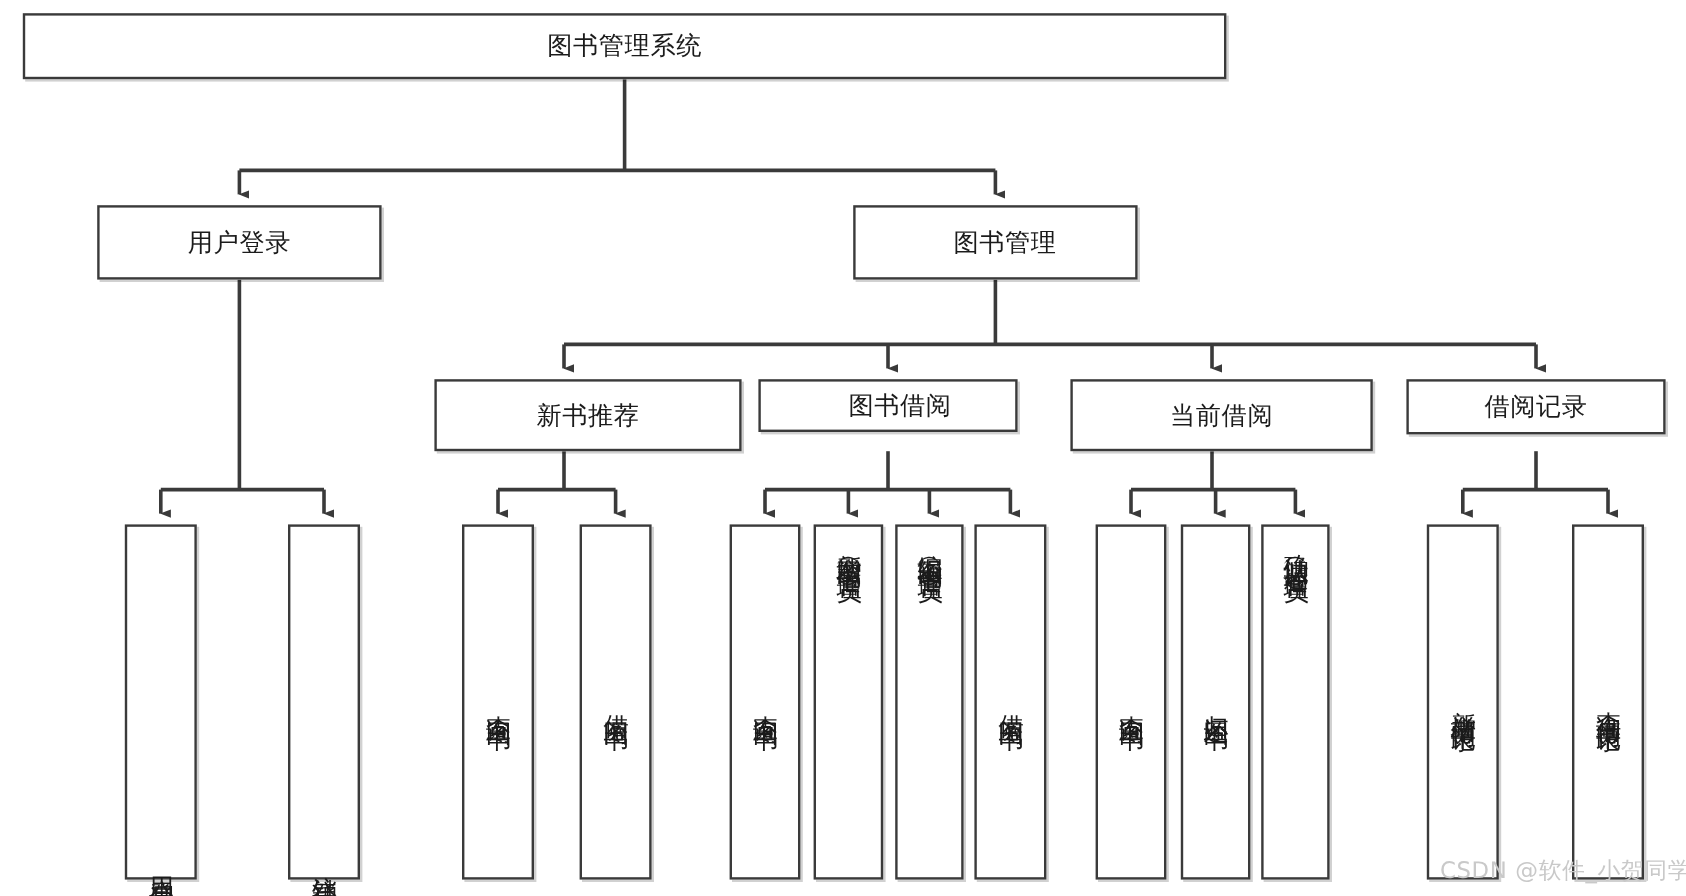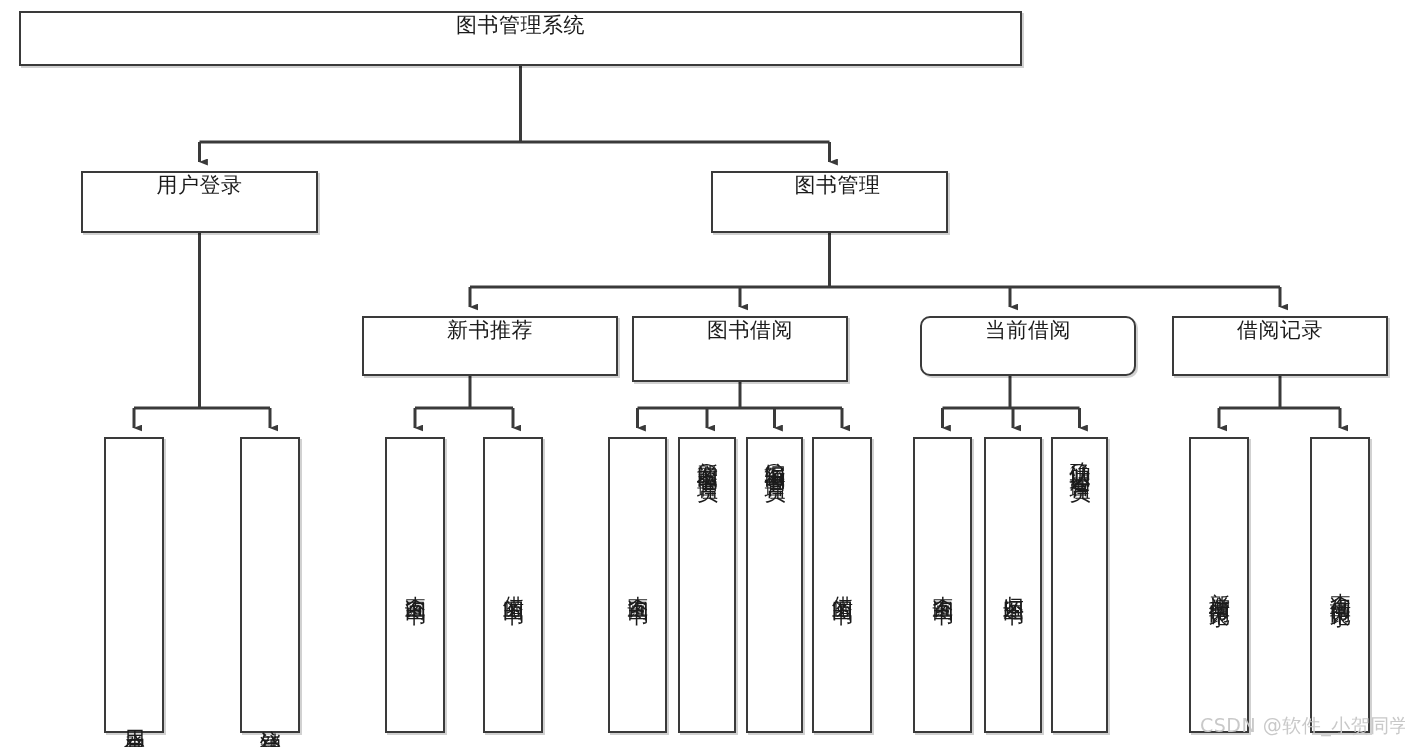--- a/index.html
+++ b/index.html
@@ -24,20 +24,21 @@
     width: 1405px;
     height: 747px;
   }
   .node {
     position: absolute;
     box-sizing: border-box;
     border: 2px solid #3a3a3a;
     background: #ffffff;
     box-shadow: 2px 2px 0 rgba(0,0,0,0.18);
     display: flex;
+    align-items: center;
     justify-content: center;
     color: #1b1b1b;
   }
   .node .label {
     font-size: 21px;
     line-height: 1.15;
     letter-spacing: 0.5px;
     white-space: nowrap;
   }
   .node.vert {
@@ -122,27 +123,27 @@
       </div>
       <div class="node" style="left: 81px; top: 171px; width: 237px; height: 62px;">
         <span class="label">用户登录</span>
       </div>
       <div class="node" style="left: 711px; top: 171px; width: 237px; height: 62px; padding-left: 16px;">
         <span class="label">图书管理</span>
       </div>
       <div class="node" style="left: 362px; top: 316px; width: 256px; height: 60px;">
         <span class="label">新书推荐</span>
       </div>
-      <div class="node" style="left: 632px; top: 316px; width: 216px; height: 66px; padding-left: 20px;">
+      <div class="node" style="left: 632px; top: 316px; width: 216px; height: 44px; padding-left: 20px;">
         <span class="label">图书借阅</span>
       </div>
-      <div class="node" style="left: 920px; top: 316px; width: 216px; height: 60px; border-radius: 10px;">
+      <div class="node" style="left: 892px; top: 316px; width: 252px; height: 60px;">
         <span class="label">当前借阅</span>
       </div>
-      <div class="node" style="left: 1172px; top: 316px; width: 216px; height: 60px;">
+      <div class="node" style="left: 1172px; top: 316px; width: 216px; height: 46px;">
         <span class="label">借阅记录</span>
       </div>
       <div class="node vert anchor-bottom" style="left: 104px; top: 437px; width: 60px; height: 296px;">
         <span class="label">用户登录</span>
       </div>
       <div class="node vert anchor-bottom" style="left: 240px; top: 437px; width: 60px; height: 296px;">
         <span class="label">注销登录</span>
       </div>
       <div class="node vert anchor-center" style="left: 385px; top: 437px; width: 60px; height: 296px;">
         <span class="label">查询图书</span>

